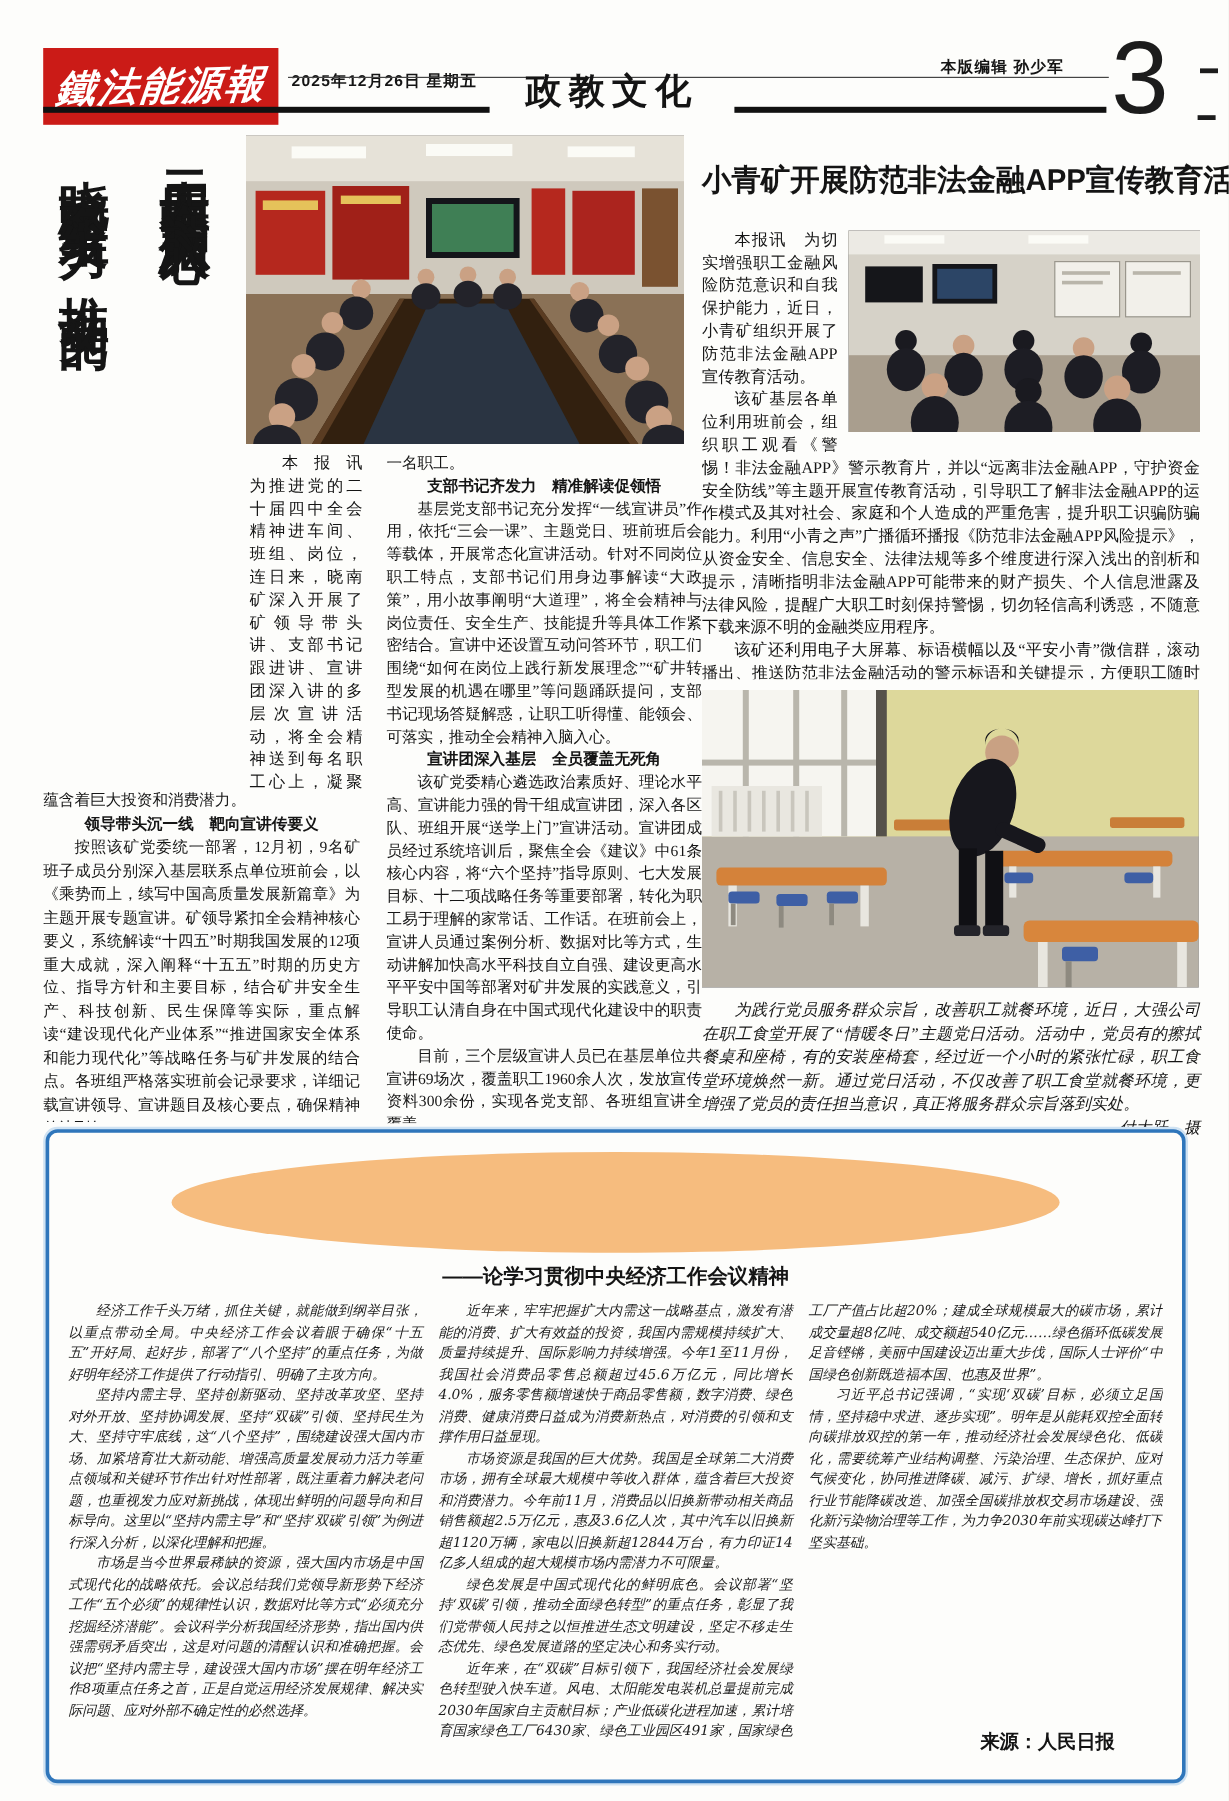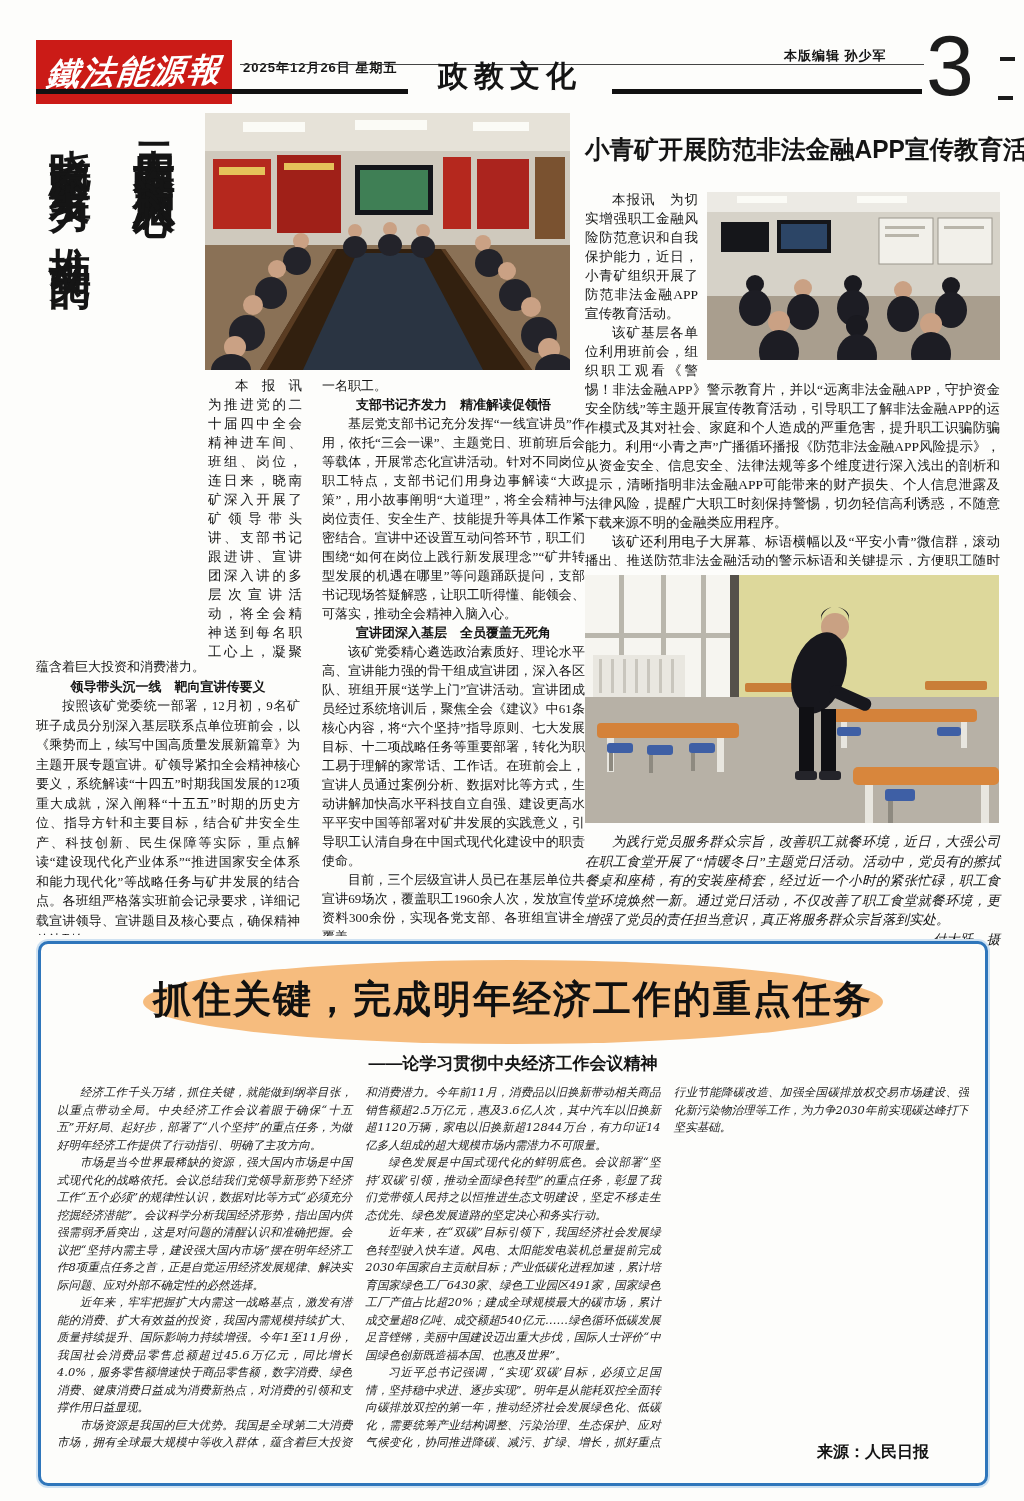--- a/index.html
+++ b/index.html
@@ -246,24 +246,24 @@
         <rect x="234" y="196" width="22" height="9" rx="3" fill="#24242a"></rect>
       </g>
     </svg>
   </div>
   <div class="abs serifbody caption">
     <p class="para"><span>为践行党员服务群众宗旨，改善职工就餐环境，近日，大强公司在职工食堂开展了“情暖冬日”主题党日活动。活动中，党员有的擦拭餐桌和座椅，有的安装座椅套，经过近一个小时的紧张忙碌，职工食堂环境焕然一新。通过党日活动，不仅改善了职工食堂就餐环境，更增强了党员的责任担当意识，真正将服务群众宗旨落到实处。</span><span class="byline-float">付大跃　摄</span></p>
   </div>
 
   <div class="abs bottom-box">
     <div class="abs banner-ellipse"></div>
-    <div class="abs banner-title">抓住关键，完成明年经济工作的重点任务</div>
     <div class="abs banner-sub">——论学习贯彻中央经济工作会议精神</div>
     <div class="abs bottom-cols">
       <p>经济工作千头万绪，抓住关键，就能做到纲举目张，以重点带动全局。中央经济工作会议着眼于确保“十五五”开好局、起好步，部署了“八个坚持”的重点任务，为做好明年经济工作提供了行动指引、明确了主攻方向。</p>
+      <p>坚持内需主导、坚持创新驱动、坚持改革攻坚、坚持对外开放、坚持协调发展、坚持“双碳”引领、坚持民生为大、坚持守牢底线，这“八个坚持”，围绕建设强大国内市场、加紧培育壮大新动能、增强高质量发展动力活力等重点领域和关键环节作出针对性部署，既注重着力解决老问题，也重视发力应对新挑战，体现出鲜明的问题导向和目标导向。这里以“坚持内需主导”和“坚持‘双碳’引领”为例进行深入分析，以深化理解和把握。</p>
       <p>市场是当今世界最稀缺的资源，强大国内市场是中国式现代化的战略依托。会议总结我们党领导新形势下经济工作“五个必须”的规律性认识，数据对比等方式“必须充分挖掘经济潜能”。会议科学分析我国经济形势，指出国内供强需弱矛盾突出，这是对问题的清醒认识和准确把握。会议把“坚持内需主导，建设强大国内市场”摆在明年经济工作8项重点任务之首，正是自觉运用经济发展规律、解决实际问题、应对外部不确定性的必然选择。</p>
       <p>近年来，牢牢把握扩大内需这一战略基点，激发有潜能的消费、扩大有效益的投资，我国内需规模持续扩大、质量持续提升、国际影响力持续增强。今年1至11月份，我国社会消费品零售总额超过45.6万亿元，同比增长4.0%，服务零售额增速快于商品零售额，数字消费、绿色消费、健康消费日益成为消费新热点，对消费的引领和支撑作用日益显现。</p>
       <p>市场资源是我国的巨大优势。我国是全球第二大消费市场，拥有全球最大规模中等收入群体，蕴含着巨大投资和消费潜力。今年前11月，消费品以旧换新带动相关商品销售额超2.5万亿元，惠及3.6亿人次，其中汽车以旧换新超1120万辆，家电以旧换新超12844万台，有力印证14亿多人组成的超大规模市场内需潜力不可限量。</p>
       <p>绿色发展是中国式现代化的鲜明底色。会议部署“坚持‘双碳’引领，推动全面绿色转型”的重点任务，彰显了我们党带领人民持之以恒推进生态文明建设，坚定不移走生态优先、绿色发展道路的坚定决心和务实行动。</p>
       <p>近年来，在“双碳”目标引领下，我国经济社会发展绿色转型驶入快车道。风电、太阳能发电装机总量提前完成2030年国家自主贡献目标；产业低碳化进程加速，累计培育国家绿色工厂6430家、绿色工业园区491家，国家绿色工厂产值占比超20%；建成全球规模最大的碳市场，累计成交量超8亿吨、成交额超540亿元……绿色循环低碳发展足音铿锵，美丽中国建设迈出重大步伐，国际人士评价“中国绿色创新既造福本国、也惠及世界”。</p>
       <p>习近平总书记强调，“实现‘双碳’目标，必须立足国情，坚持稳中求进、逐步实现”。明年是从能耗双控全面转向碳排放双控的第一年，推动经济社会发展绿色化、低碳化，需要统筹产业结构调整、污染治理、生态保护、应对气候变化，协同推进降碳、减污、扩绿、增长，抓好重点行业节能降碳改造、加强全国碳排放权交易市场建设、强化新污染物治理等工作，为力争2030年前实现碳达峰打下坚实基础。</p>
 
     </div>
     <div class="abs source-line">来源：人民日报</div>
   </div>

